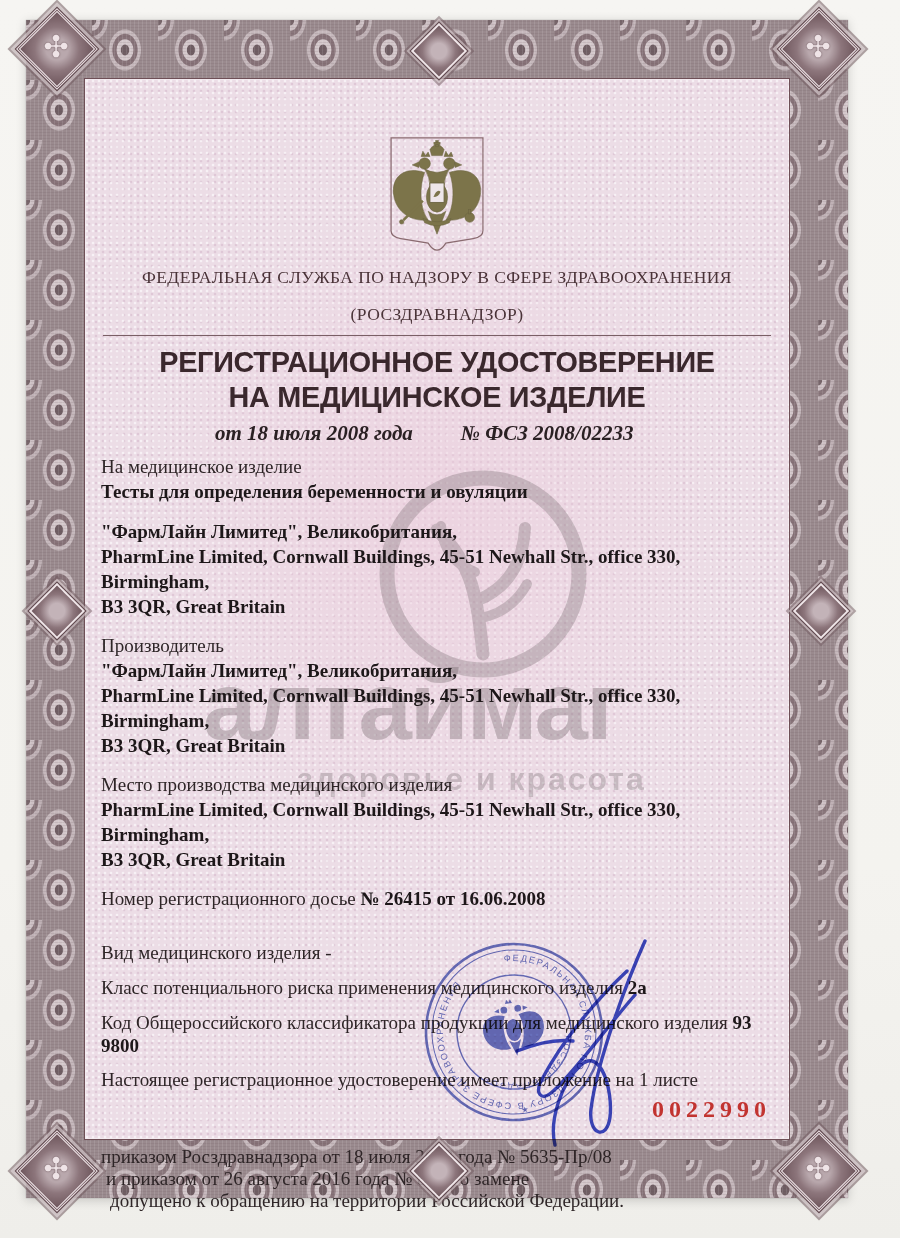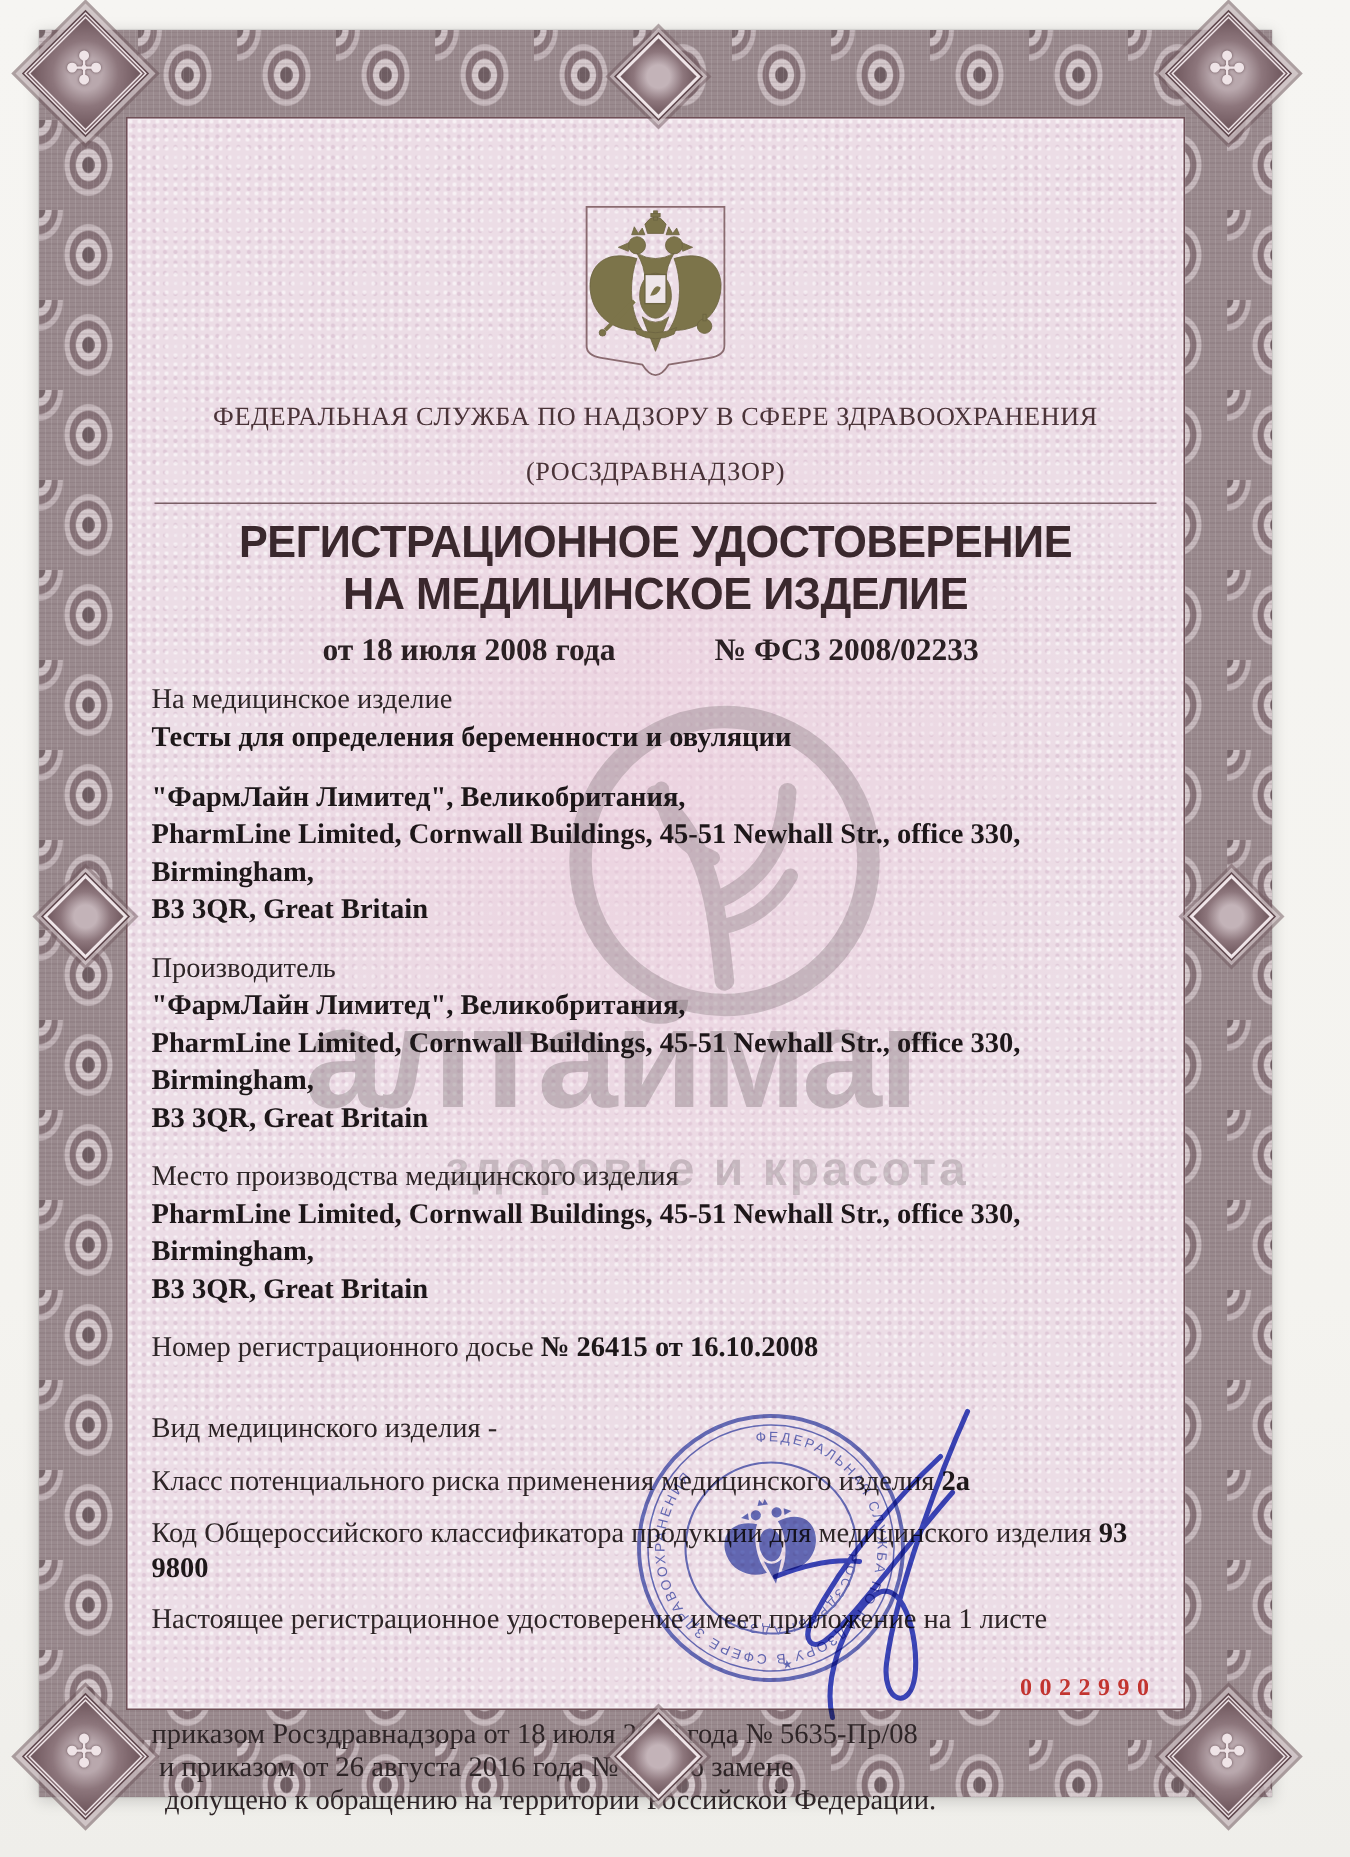--- a/index.html
+++ b/index.html
@@ -81,37 +81,37 @@
   .emblem-wrap{text-align:center;margin-top:56px;height:126px;}
   .agency{1text-align:center;}
   .agency{line-height:21px;text-align:center;font-size:17.5px;color:#4a3338;letter-spacing:.4px;margin-top:6px;}
   .sep{margin:10px 2px 0 2px;border:none;border-top:1.5px solid #7a6066;height:0;}
   .title{
     margin-top:8px;text-align:center;font-family:Liberation Sans, sans-serif;
     font-weight:bold;font-size:30px;line-height:35px;color:#3a282d;letter-spacing:-.3px;
   }
   .title .tline{display:block;transform:scaleX(.96);}
   .dateline{
-    display:flex;margin:7px 0 0 114px;gap:66px;
-    font-weight:bold;font-size:21px;color:#2a2023;
+    display:flex;margin:7px 0 0 114px;gap:48px;
+    font-weight:bold;font-size:21px;color:#2a2023;font-style:italic;
   }
   .lbl{line-height:24px;}
   .val{font-weight:bold;color:#1d1719;line-height:25px;}
   .b1{margin-top:9px;}
   .b2{margin-top:15px;}
   .b3{margin-top:11px;}
   .inline-val{font-weight:bold;color:#1d1719;}
   .orders{margin-top:54px;line-height:22px;}
   .orders div:nth-child(2){padding-left:5px;}
   .orders div:nth-child(3){padding-left:9px;}
   .signrow{display:flex;margin-top:22px;align-items:flex-start;}
   .signer-title{font-weight:bold;line-height:25px;color:#1d1719;}
   .serial{
-    position:absolute;right:18px;bottom:4px;z-index:4;
-    font-size:16px;font-weight:bold;letter-spacing:5px;color:#c23430;
+    position:absolute;right:18px;bottom:16px;z-index:4;
+    font-size:24px;font-weight:bold;letter-spacing:5px;color:#c23430;
   }
   .stamp{position:absolute;left:334px;top:858px;z-index:3;opacity:.8;mix-blend-mode:multiply;transform:rotate(-8deg);}
   .signature{position:absolute;left:392px;top:852px;z-index:4;mix-blend-mode:multiply;}
 </style>
 </head>
 <body>
 
 <div class="cert">
   <div class="orn tl"></div>
   <div class="orn tr"></div>
@@ -200,21 +200,21 @@
         <div class="val">B3 3QR, Great Britain</div>
       </div>
 
       <div class="b2">
         <div class="lbl">Место производства медицинского изделия</div>
         <div class="val">PharmLine Limited, Cornwall Buildings, 45-51 Newhall Str., office 330, Birmingham,</div>
         <div class="val">B3 3QR, Great Britain</div>
       </div>
 
       <div class="b2">
-        <span class="lbl">Номер регистрационного досье </span><span class="inline-val">№ 26415 от 16.10.2008</span>
+        <span class="lbl">Номер регистрационного досье </span><span class="inline-val">№ 26415 от 16.06.2008</span>
       </div>
 
       <div class="b3" style="margin-top:30px">
         <span class="lbl">Вид медицинского изделия -</span>
       </div>
 
       <div class="b3">
         <span class="lbl">Класс потенциального риска применения медицинского изделия </span><span class="inline-val">2а</span>
       </div>
 

